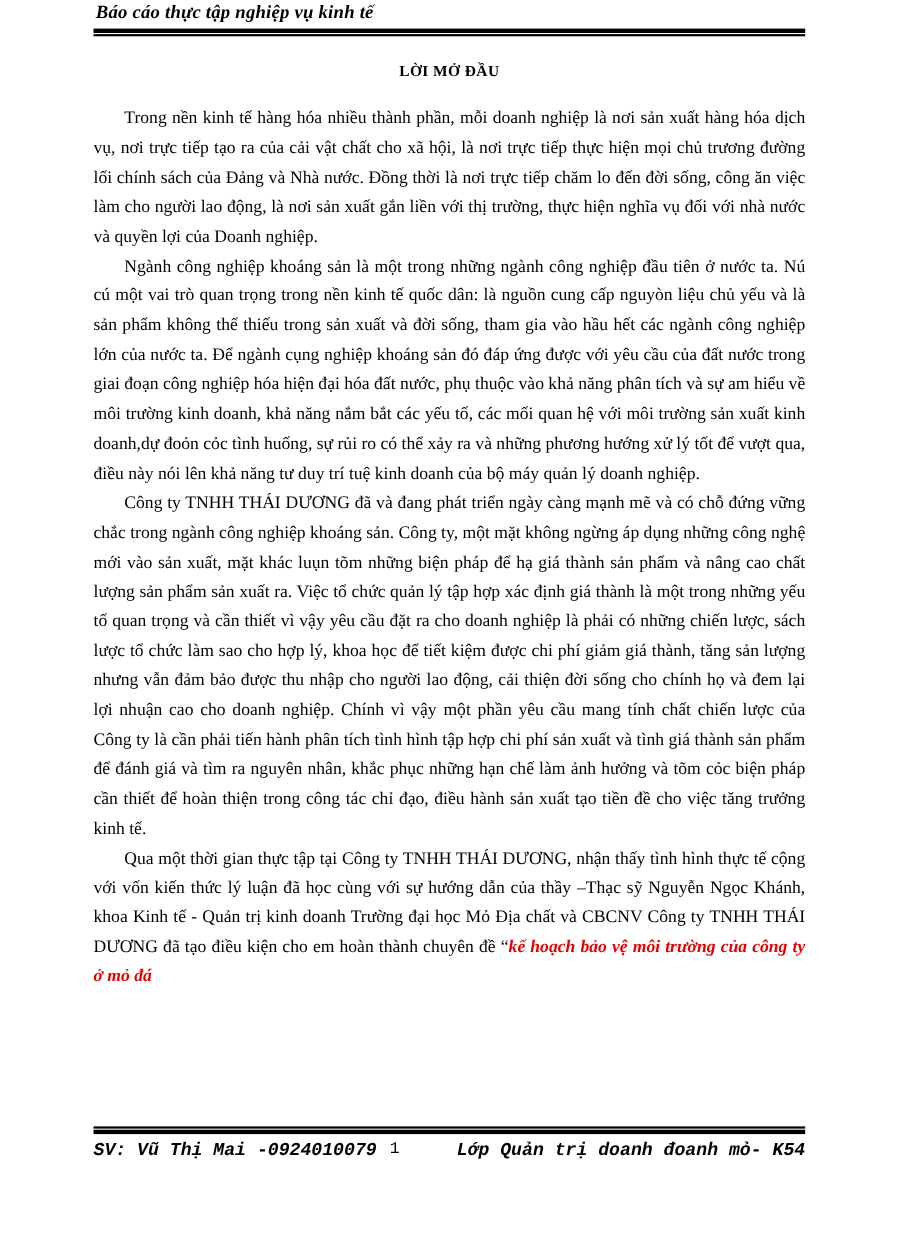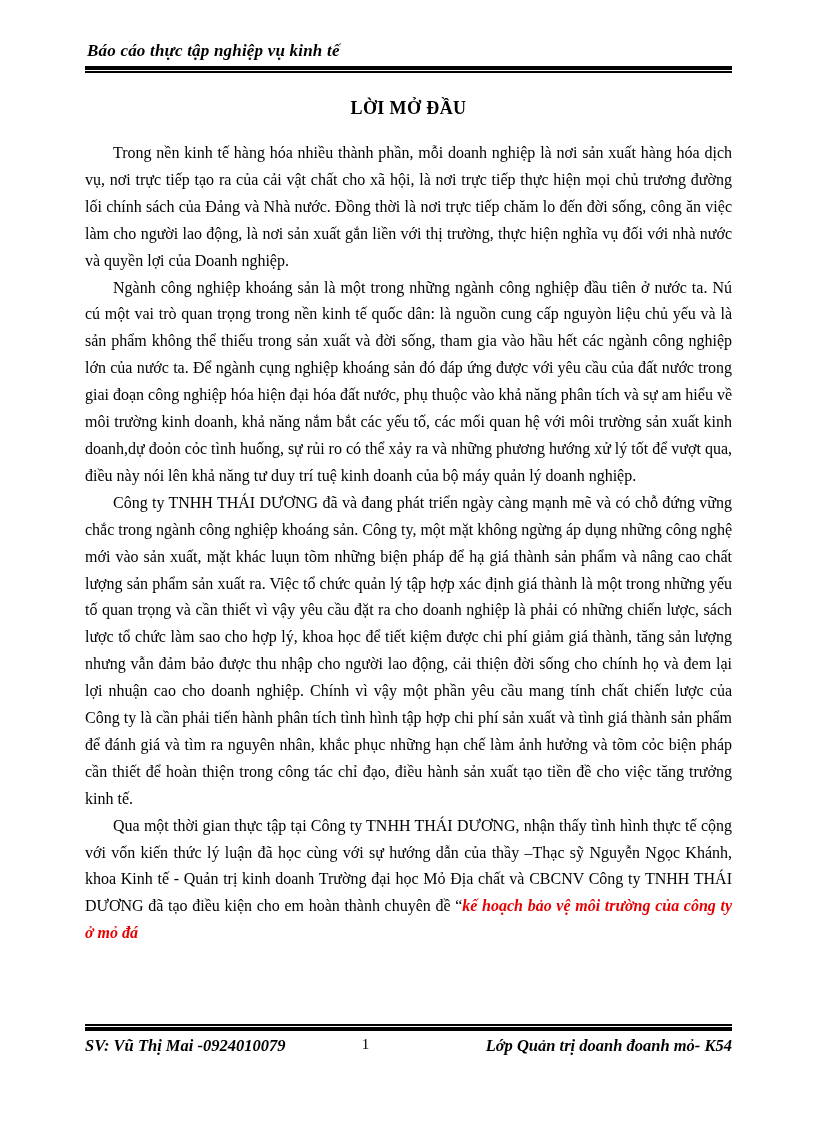--- a/index.html
+++ b/index.html
@@ -18,42 +18,41 @@
     box-sizing: border-box;
   }
   .content {
     position: absolute;
     left: 85px;
     right: 84px;
     top: 0;
   }
   
   .page-header {
-    padding-top: 40px;
   }
   .header-title {
     font-weight: bold;
     font-style: italic;
     font-size: 17px;
     line-height: 22px;
     padding-left: 2px;
     letter-spacing: 0.2px;
   }
   .header-rule {
     margin-top: 4px;
     height: 1px;
     border-top: 4px solid #000;
     border-bottom: 2px solid #000;
   }
   
   .doc-title {
     margin: 25px 0 0 0;
     text-align: center;
     font-weight: bold;
-    font-size: 18px;
+    font-size: 14px;
     letter-spacing: 0.4px;
   }
   
   .body-text {
     margin-top: 21px;
     height: 868px;
     overflow: hidden;
     font-size: 16px;
     line-height: 26.9px;
     text-align: justify;
@@ -79,20 +78,21 @@
     border-bottom: 4px solid #000;
   }
   .footer-row {
     display: flex;
     justify-content: space-between;
     align-items: flex-start;
     padding-top: 5px;
     font-weight: bold;
     font-style: italic;
     font-size: 16.5px;
+    font-family: Liberation Mono, monospace;
   }
   .footer-page {
     font-weight: normal;
     font-style: normal;
     font-size: 15px;
     transform: translateX(-20px);
   }
 </style>
 </head>
 <body>

